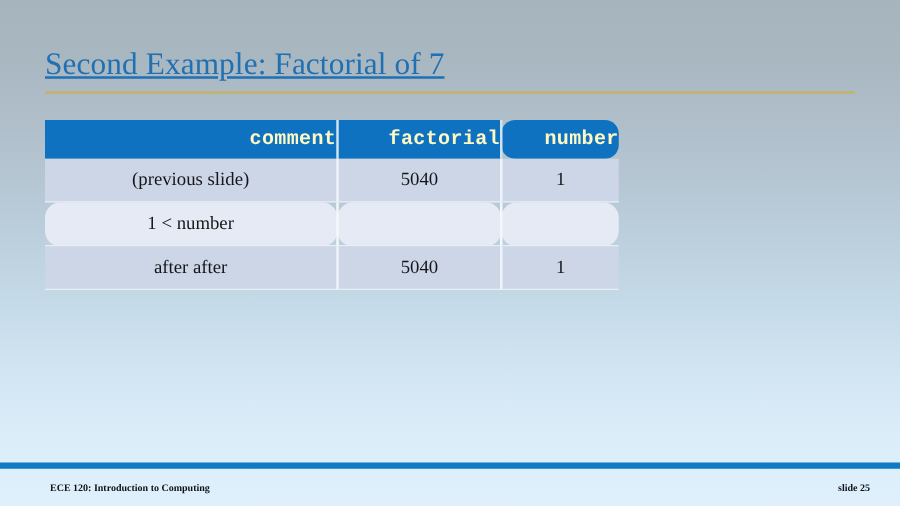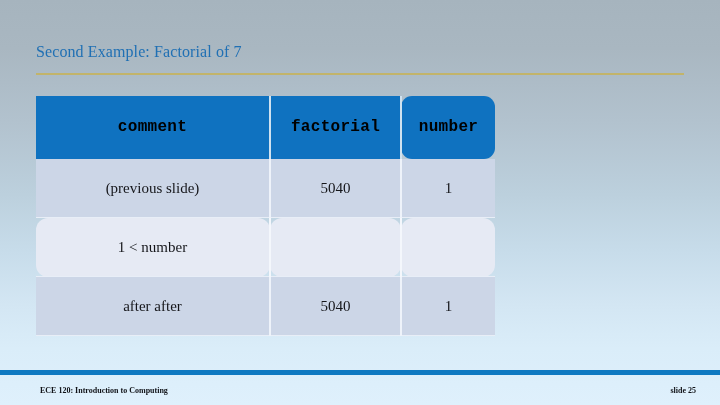--- a/index.html
+++ b/index.html
@@ -28,26 +28,27 @@
         #ddeffb 95%,
         #dff0fc 100%);
     overflow: hidden;
   }
 
   
   #title {
     position: absolute;
     left: 36px;
     top: 37px;
-    font-size: 16px;
+    font-size: 25px;
     line-height: 30px;
     color: #2070b4;
     font-family: "Liberation Serif", serif;
     white-space: nowrap;
     letter-spacing: 0.1px;
+    text-decoration: underline;
   }
 
   #title-rule {
     position: absolute;
     left: 36px;
     top: 73px;
     width: 648px;
     height: 2px;
     background: #c2b46a;
   }
@@ -65,40 +66,40 @@
     width: 459px;
     table-layout: fixed;
   }
 
   table.slide-table col.c-comment   { width: 234px; }
   table.slide-table col.c-factorial { width: 131px; }
   table.slide-table col.c-number    { width: 94px;  }
 
   table.slide-table thead th {
     background: #0f72c0;
-    color: #000000;
+    color: #fef9c3;
     font-family: "Liberation Mono", "DejaVu Sans Mono", monospace;
     font-weight: bold;
     font-size: 16px;
     height: 31px;
     line-height: 31px;
-    padding: 16px;
-    text-align: center;
+    padding: 0;
+    text-align: right;
     border-right: 2px solid #cfe2f0;
     letter-spacing: 0.3px;
   }
   table.slide-table thead th:last-child {
     border-right: none;
     border-radius: 11px;
   }
 
   table.slide-table tbody td {
     height: 26px;
     line-height: 26px;
-    padding: 16px;
+    padding: 4px;
     text-align: center;
     font-size: 15px;
     color: #15161a;
     font-family: "Liberation Serif", serif;
     border-right: 2px solid #eef3fa;
     border-bottom: 1px solid #e8eef7;
   }
   table.slide-table tbody td:last-child {
     border-right: none;
   }

